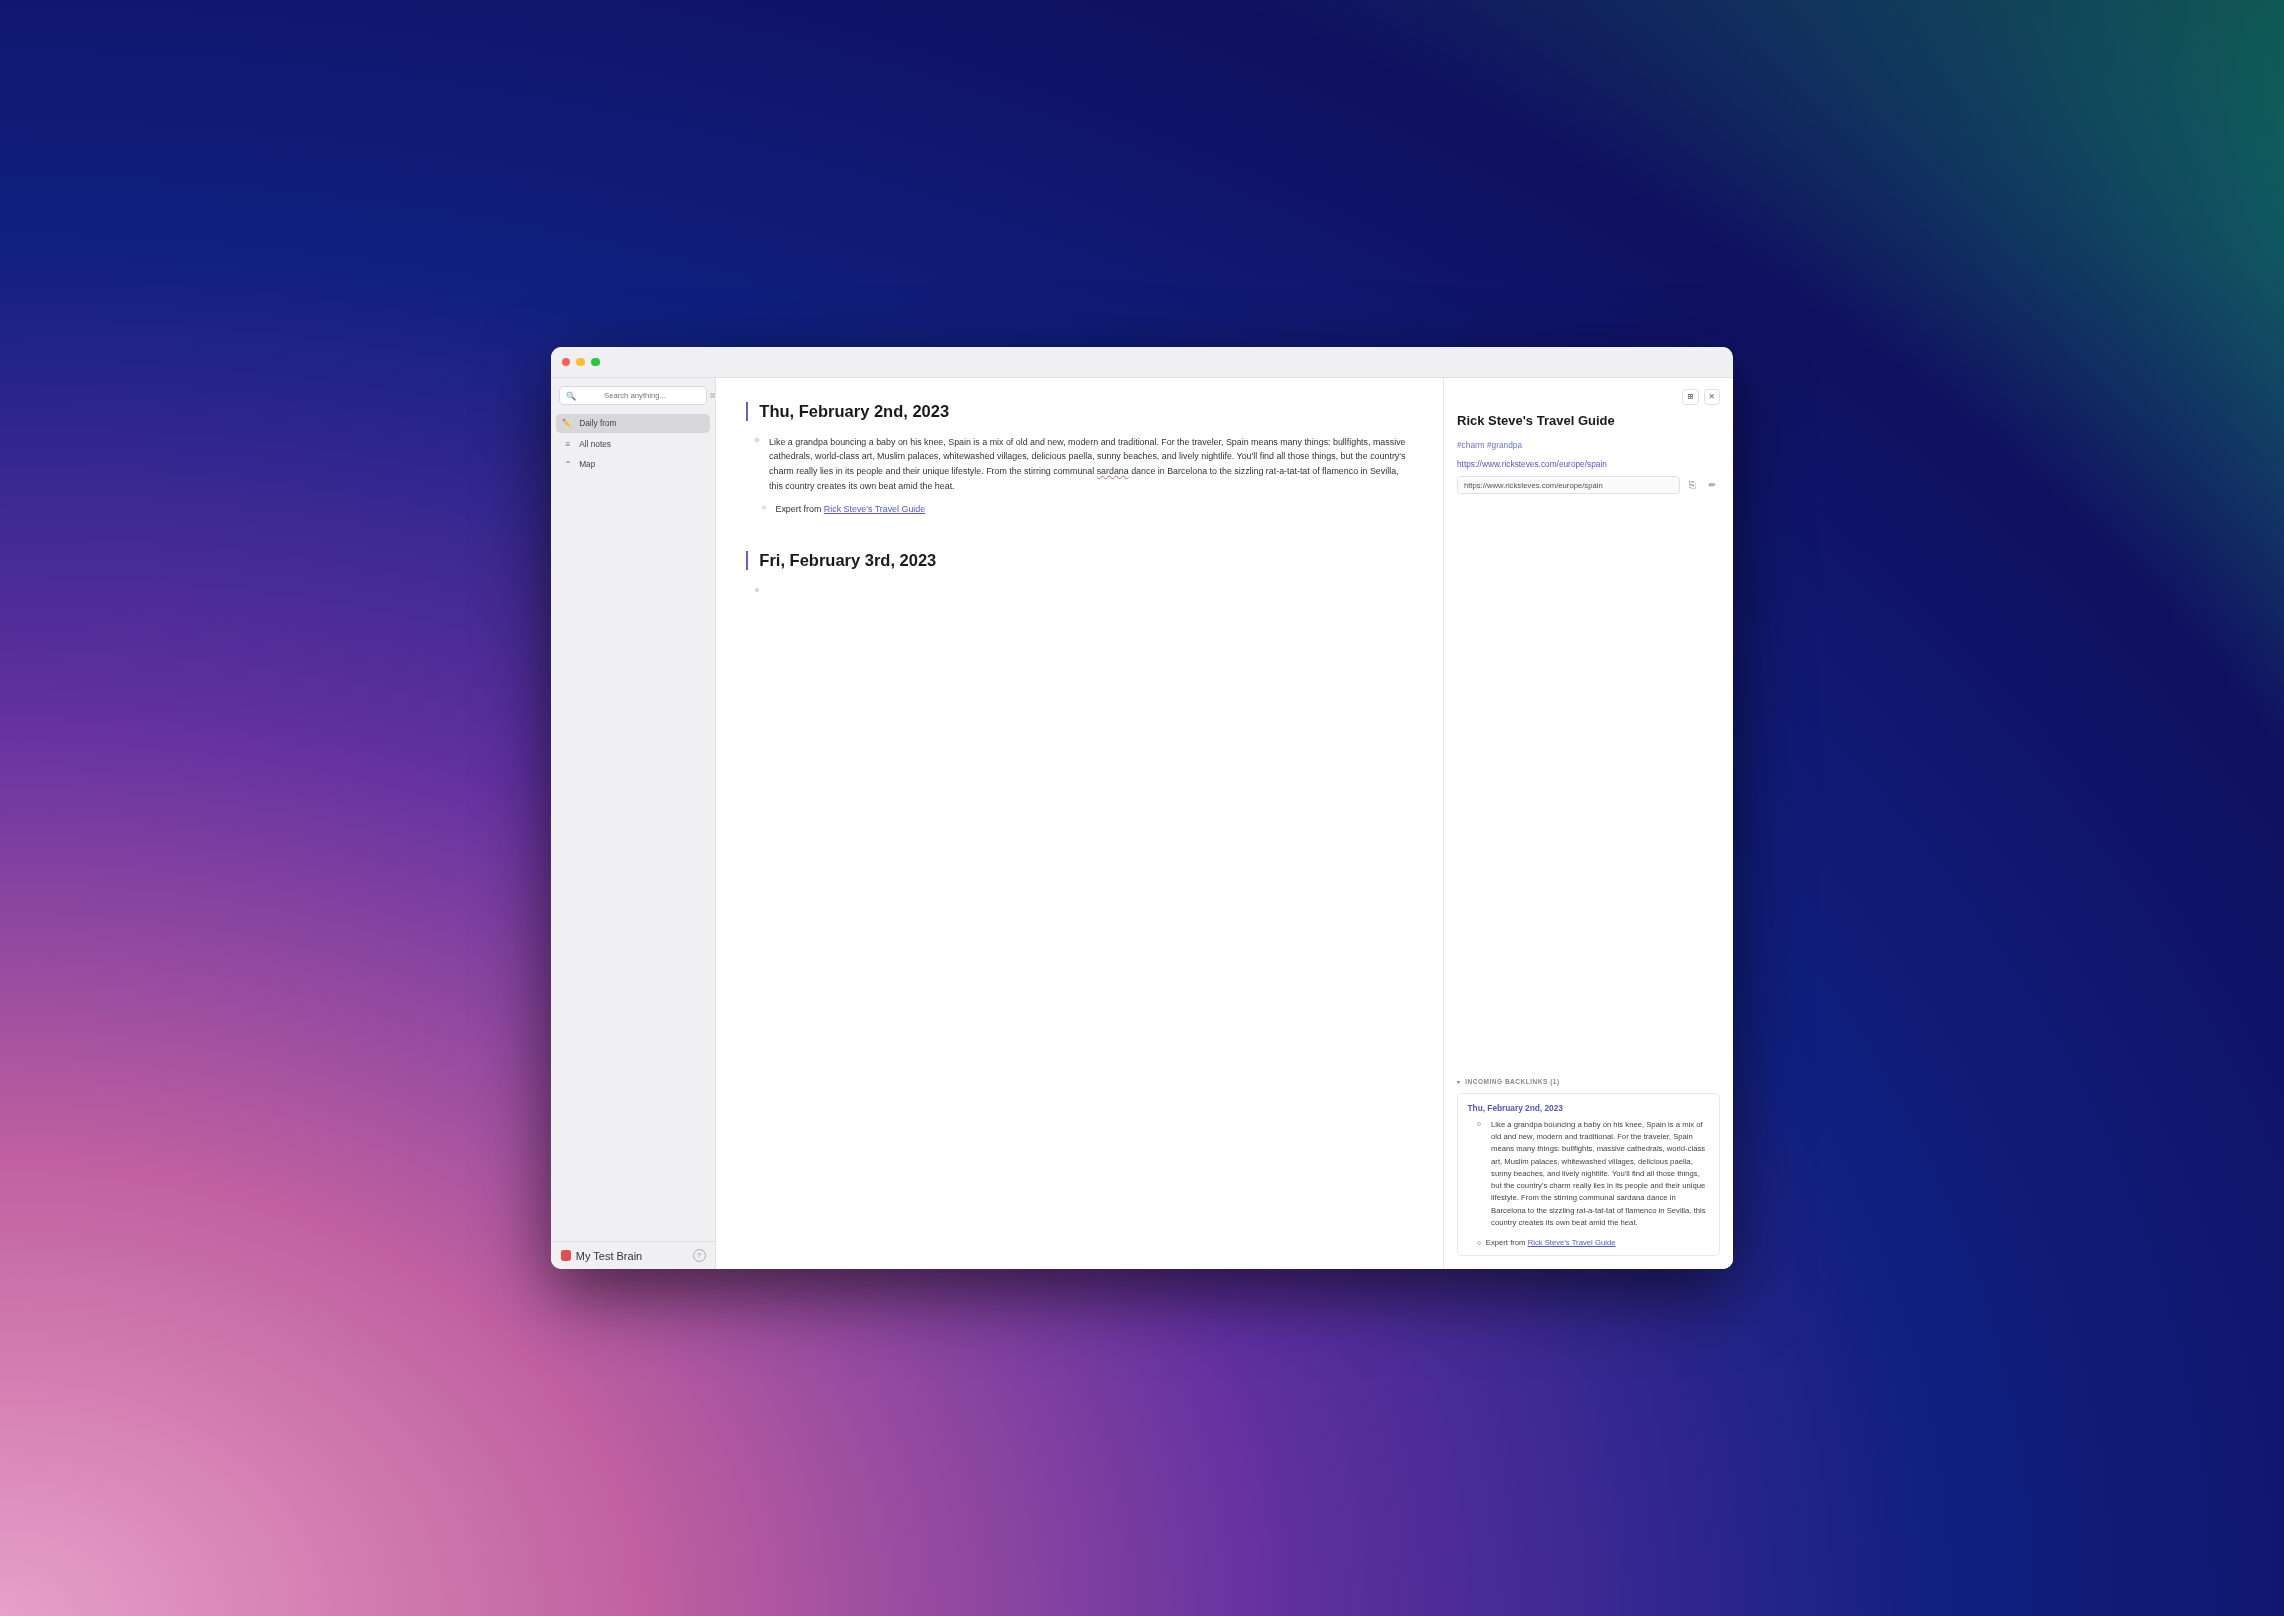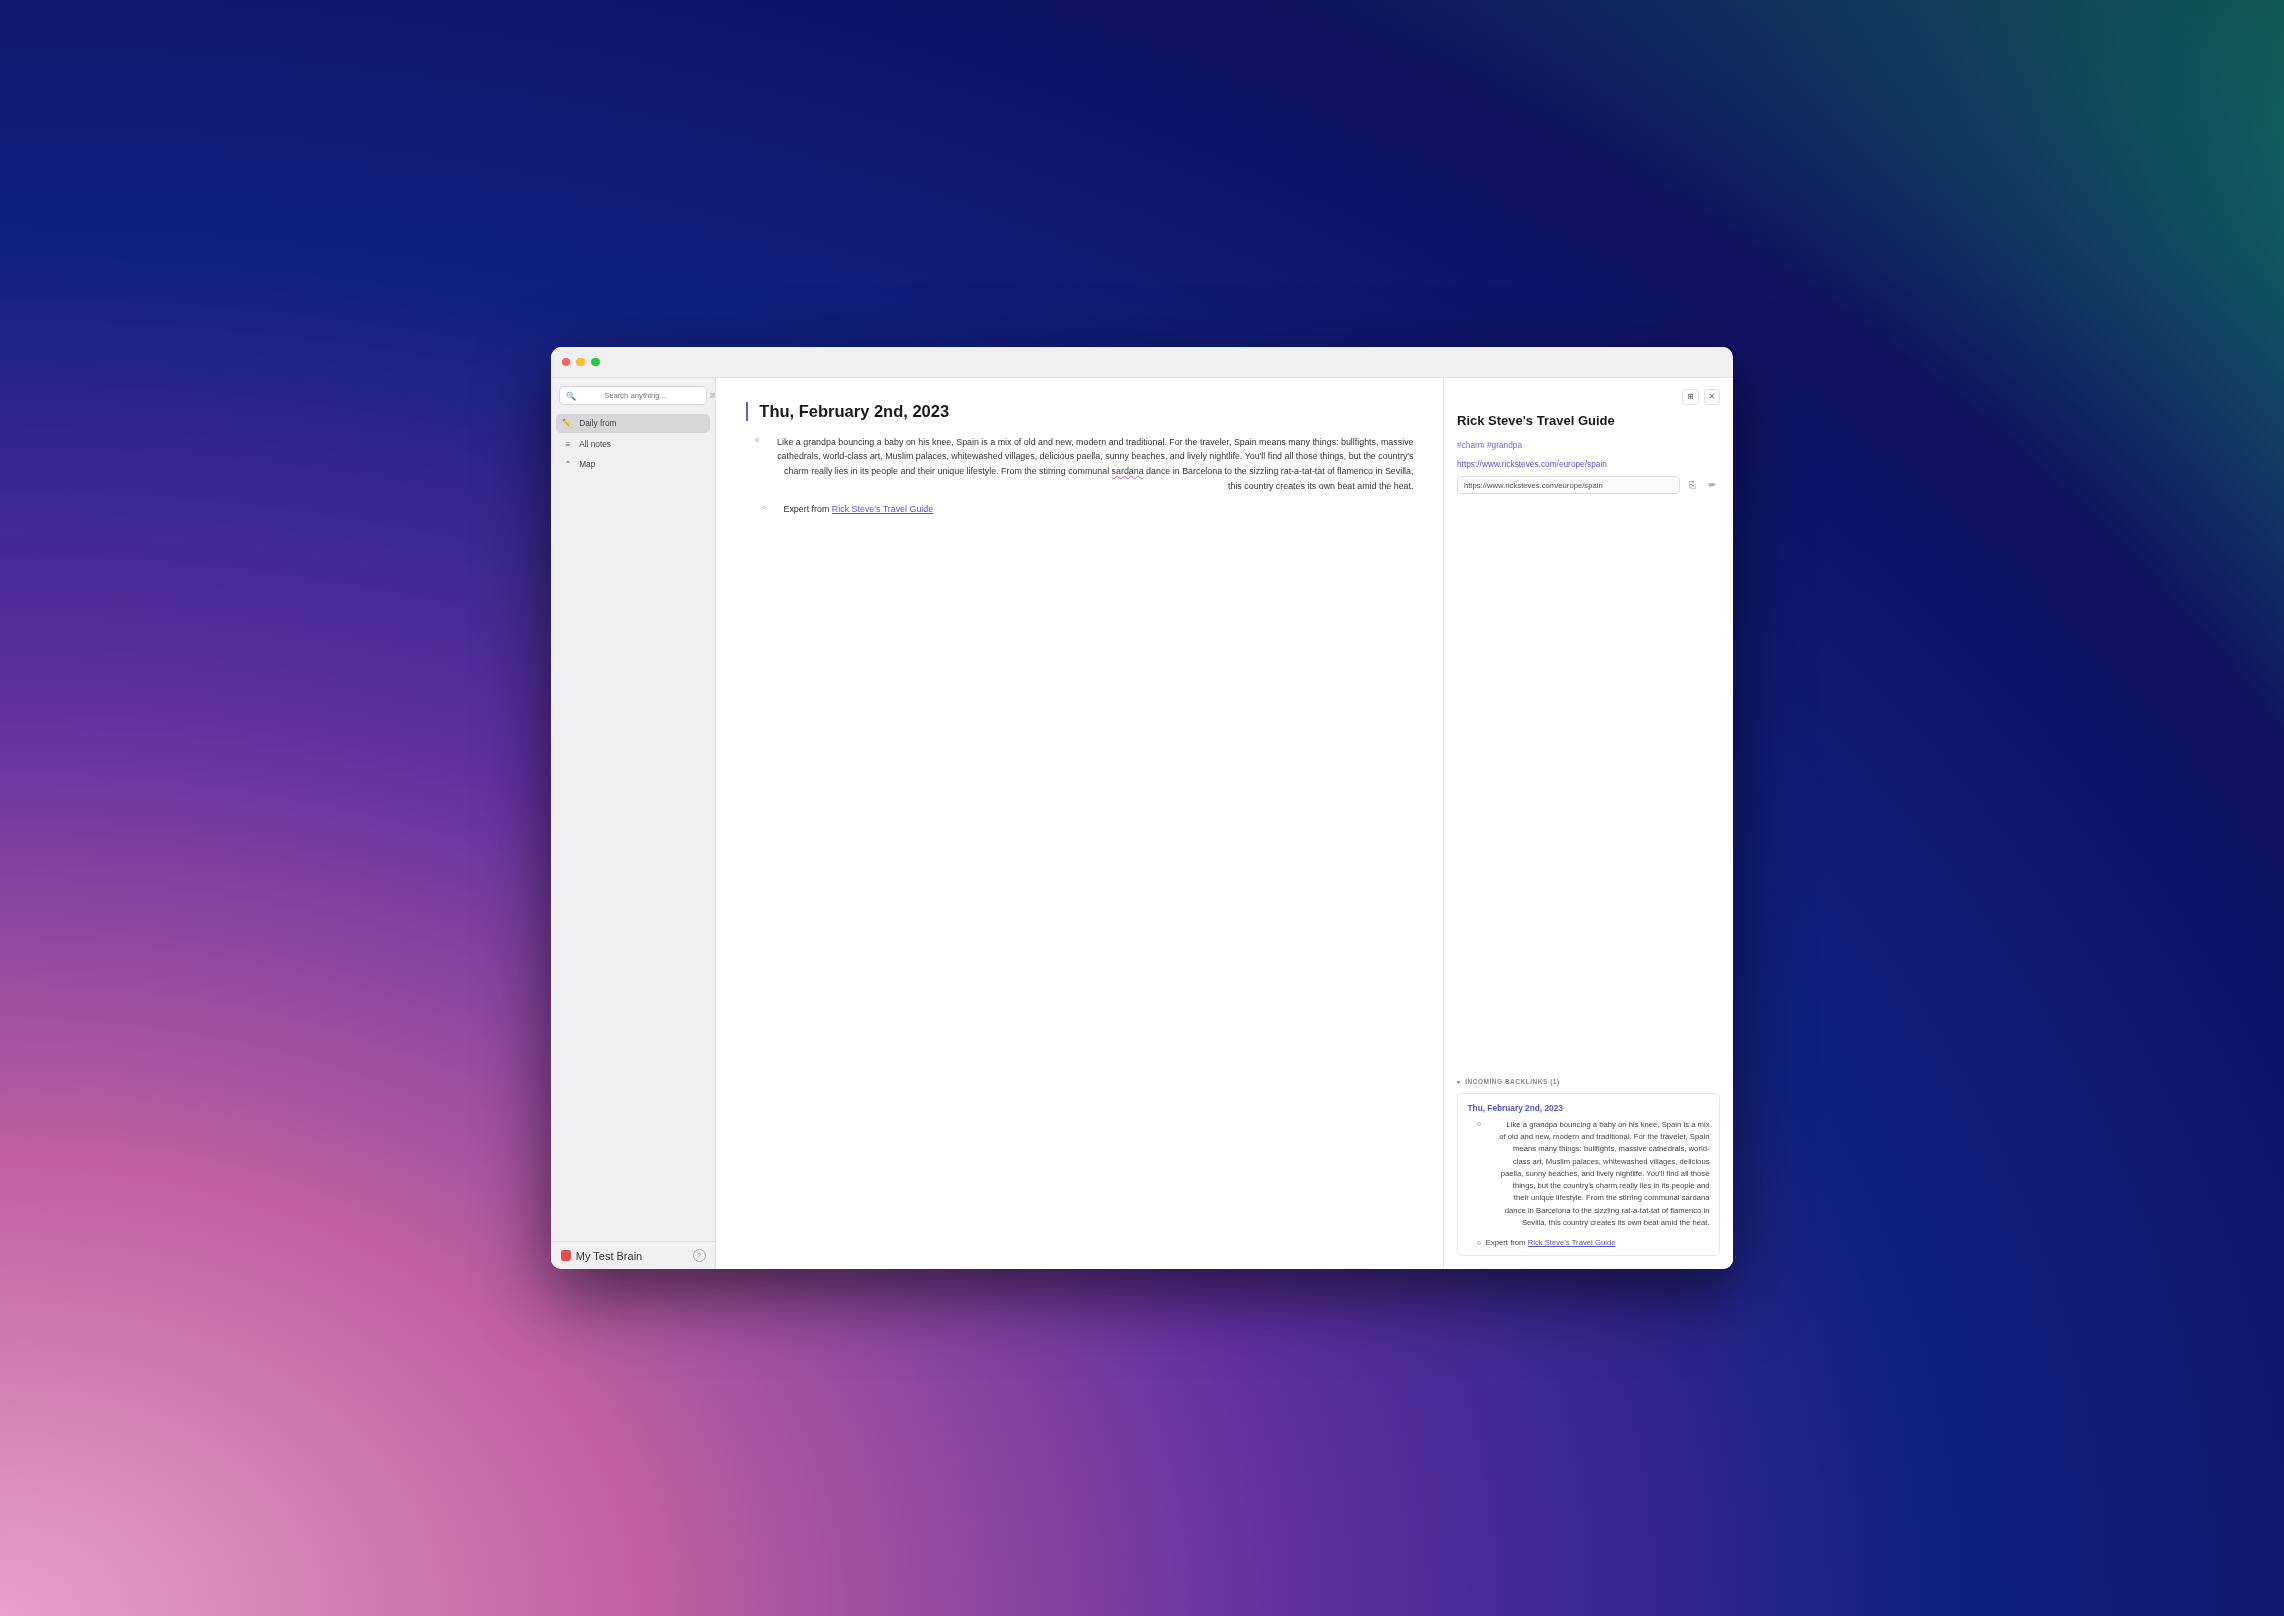--- a/index.html
+++ b/index.html
@@ -215,24 +215,23 @@
     }
 
     .bullet-list {
       list-style: none;
       padding: 0;
     }
 
     .bullet-item {
       display: flex;
       align-items: flex-start;
-      gap: 18px;
+      gap: 10px;
       margin-bottom: 8.3px;
       padding-left: 9.5px;
-      text-align: right;
     }
 
     .bullet-dot {
       width: 4.1px;
       height: 4.1px;
       border-radius: 50%;
       border: 0.9px solid #bbb;
       flex-shrink: 0;
       margin-top: 3.5px;
     }
@@ -479,20 +478,29 @@
             </li>
             <li class="bullet-item sub-bullet">
               <span class="bullet-dot"></span>
               <span class="bullet-text">
                 Expert from <span class="link-text">Rick Steve's Travel Guide</span>
               </span>
             </li>
           </ul>
         </div>
 
+        <div class="daily-entry">
+          <div class="entry-date">Fri, February 3rd, 2023</div>
+          <ul class="bullet-list">
+            <li class="bullet-item">
+              <span class="bullet-dot"></span>
+              <span class="bullet-text"></span>
+            </li>
+          </ul>
+        </div>
 
       </div>
 
       <div class="right-panel">
         <div class="right-panel-header">
           <div></div>
           <div class="panel-controls">
             <button class="panel-btn">⊞</button>
             <button class="panel-btn">✕</button>
           </div>

